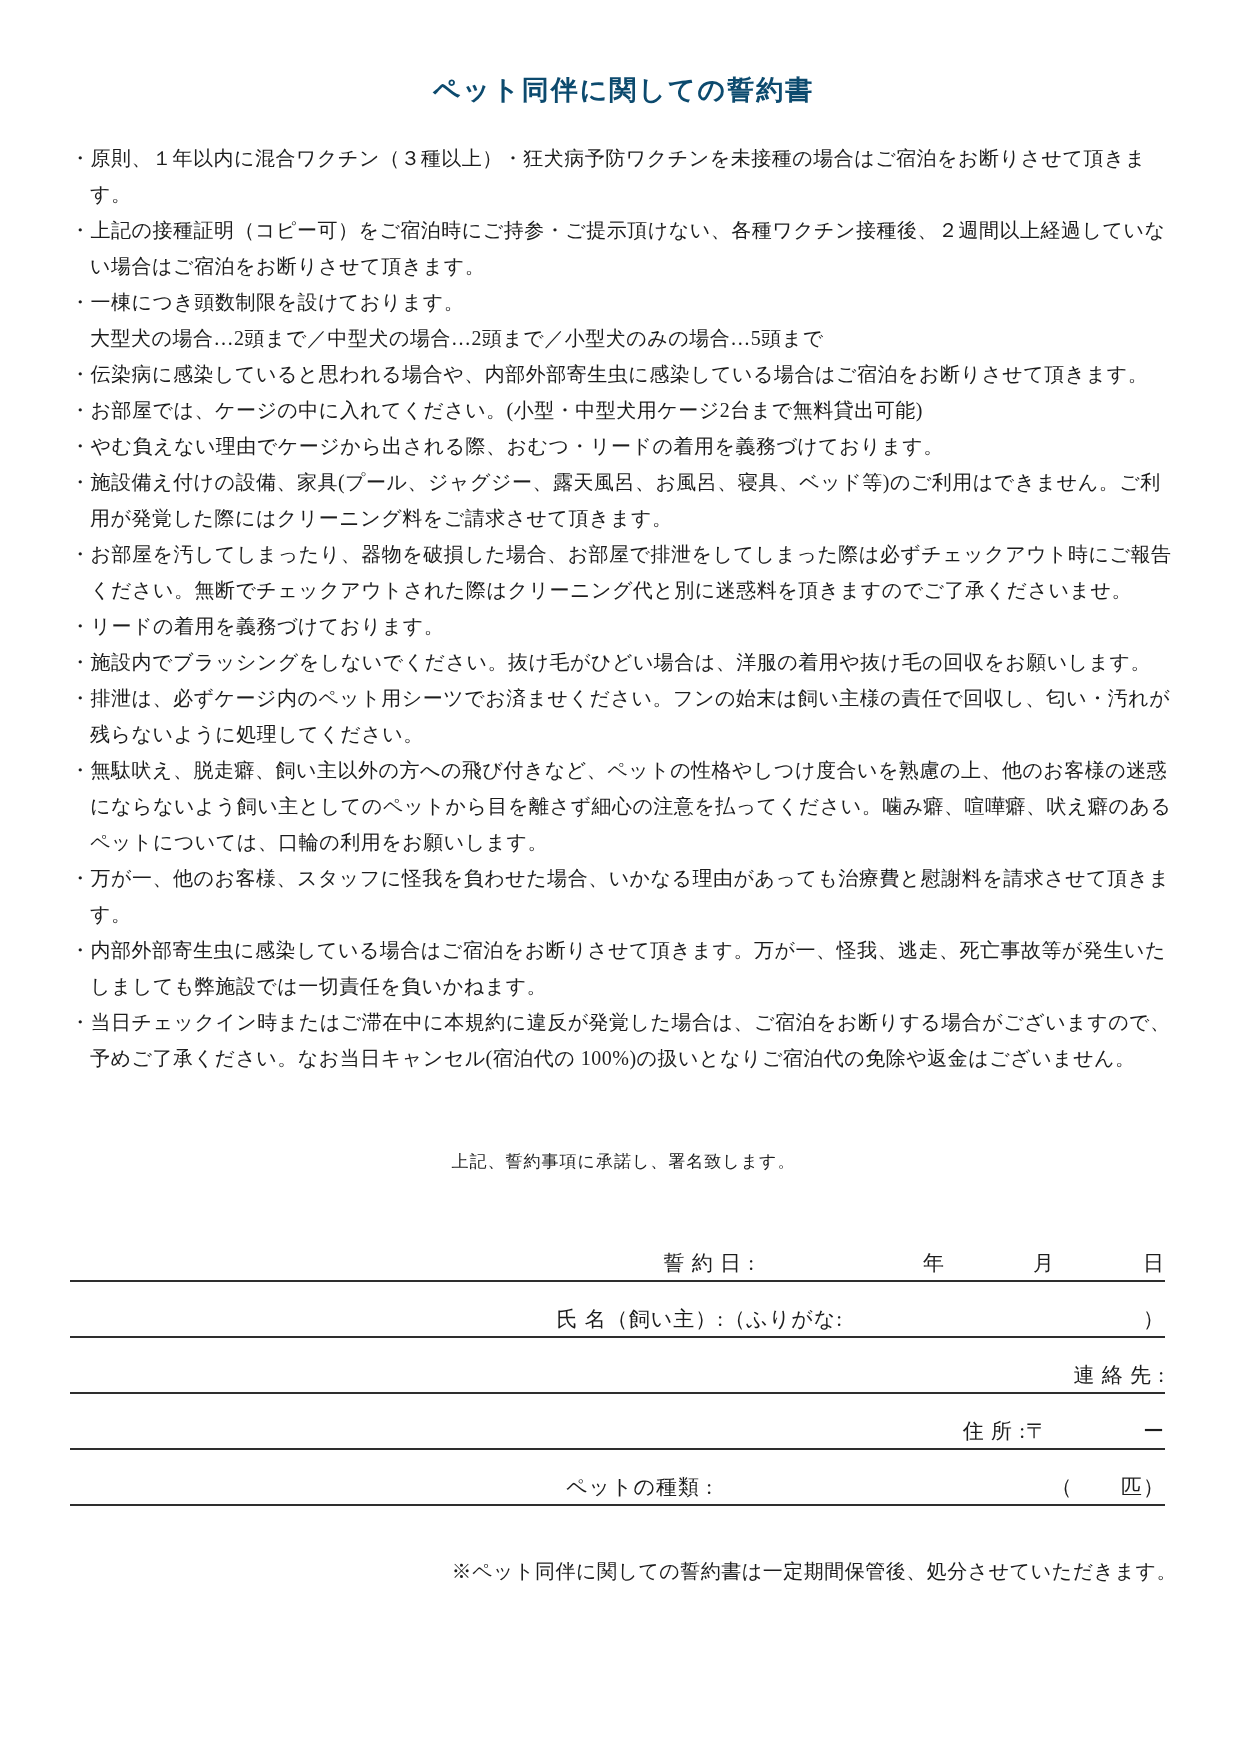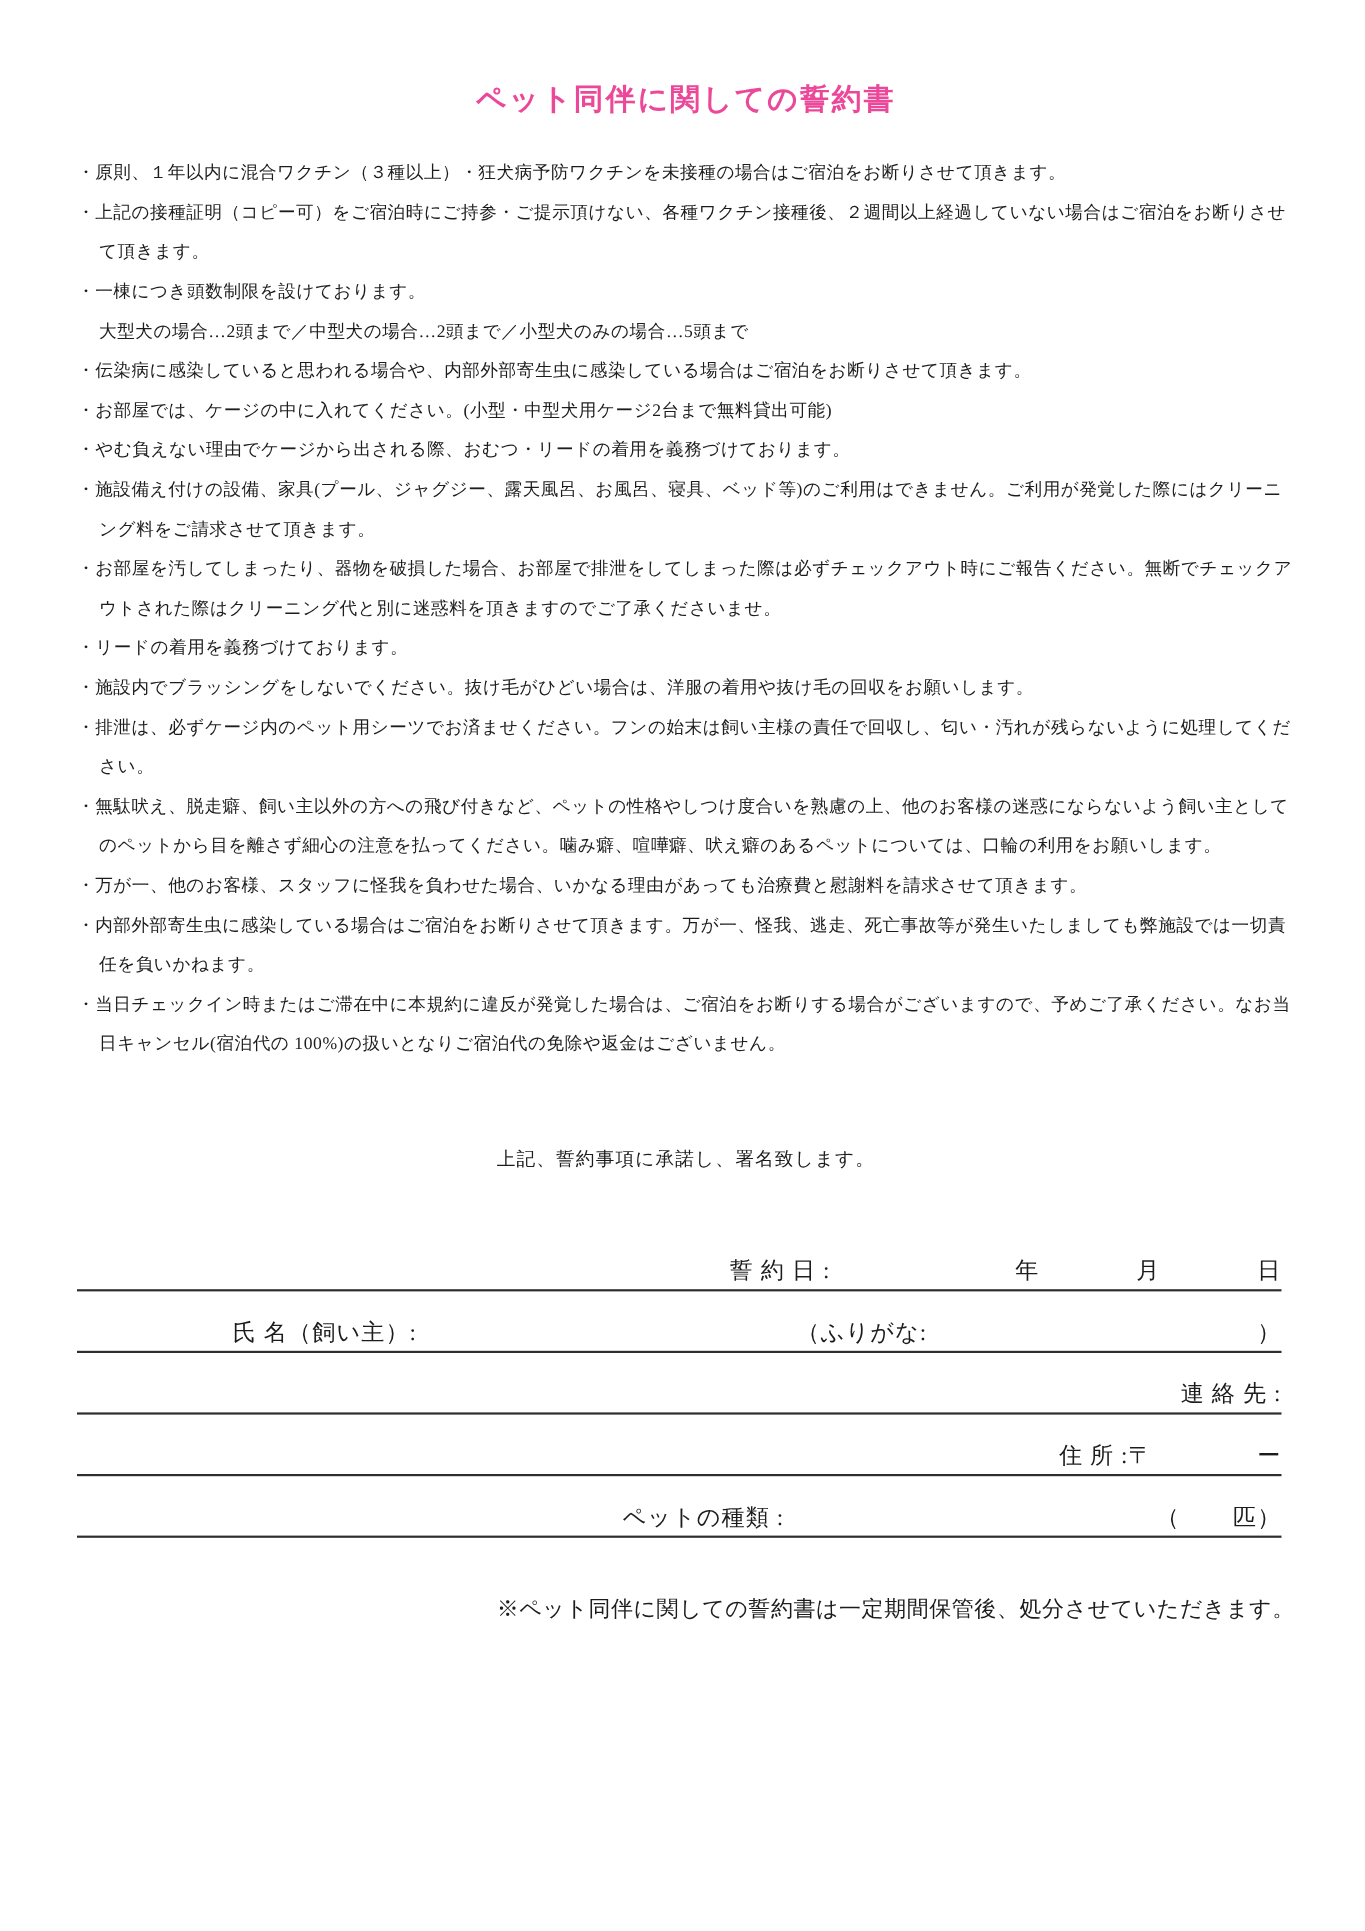--- a/index.html
+++ b/index.html
@@ -17,24 +17,24 @@
     padding: 70px 64px 40px 70px;
   }
   .title {
     margin: 0 0 30px 0;
     text-align: center;
     font-family: "Liberation Sans", "DejaVu Sans", sans-serif;
     font-size: 27px;
     font-weight: bold;
     letter-spacing: 2px;
     line-height: 40px;
-    color: #ec4899;
+    color: #0c4a6e;
   }
   .rules {
-    font-size: 16px;
+    font-size: 20px;
     line-height: 36px;
     letter-spacing: 0.5px;
   }
   .rule {
     padding-left: 20px;
     text-indent: -20px;
     margin: 0;
   }
   .rule--cont {
     text-indent: 0;
@@ -58,21 +58,21 @@
     align-items: flex-end;
     padding-bottom: 3px;
     border-bottom: 2px solid #2e2e2e;
     white-space: nowrap;
     letter-spacing: 1px;
     justify-content: flex-end;
   }
   .seg-year    { margin-left: 168px; }
   .seg-month   { margin-left: 88px;  }
   .seg-day     { margin-left: 88px;  }
-  .seg-furi-o  { margin-left: 345px; }
+  .seg-furi-o  { }
   .seg-furi-c  { margin-left: 300px; }
   .seg-dash    { margin-left: 95px;  }
   .seg-count-o { margin-left: 338px; }
   .seg-count-c { margin-left: 48px;  }
   .footnote {
     margin: 50px 0 18px 0;
     font-size: 20px;
     line-height: 30px;
     letter-spacing: 0.5px;
     text-align: right;

